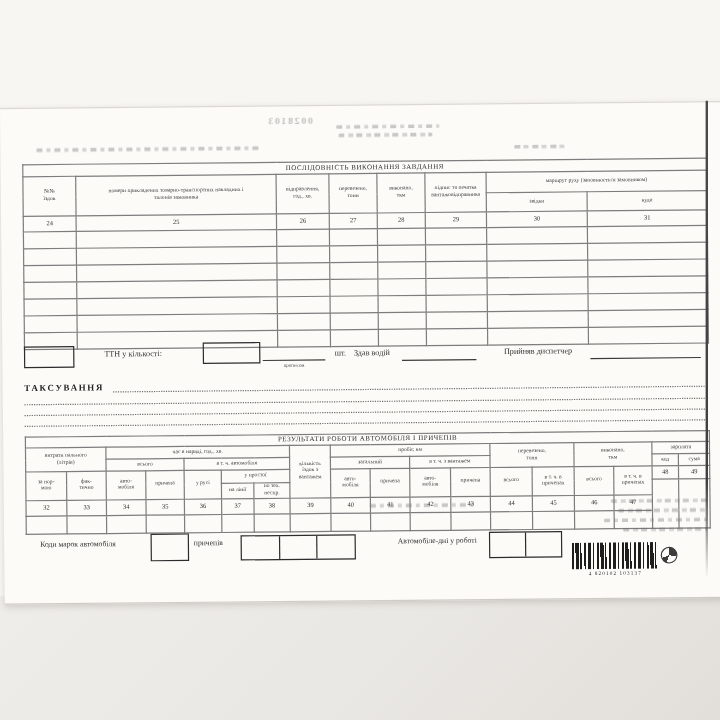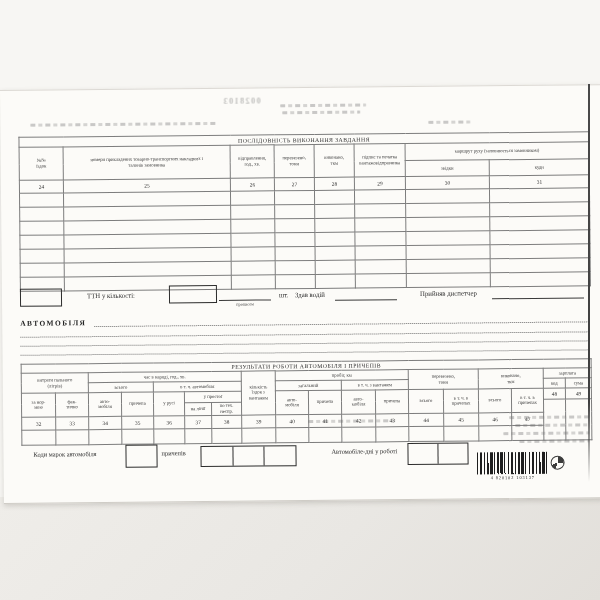--- a/index.html
+++ b/index.html
@@ -189,21 +189,21 @@
     <div class="lbl" style="left:85px;top:202px;">ТТН у кількості:</div>
     <div class="boldbox" style="left:167px;top:196px;width:46px;height:16px;"></div>
     <div class="wline" style="left:217px;top:202px;width:52px;"></div>
     <div class="lbl-sm" style="left:217px;top:213px;width:52px;">прописом</div>
     <div class="lbl" style="left:277px;top:203px;">шт.</div>
     <div class="lbl" style="left:293px;top:203px;">Здав водій</div>
     <div class="wline" style="left:333px;top:203px;width:62px;"></div>
     <div class="lbl" style="left:418px;top:203px;">Прийняв диспетчер</div>
     <div class="wline" style="left:490px;top:203px;width:92px;"></div>
 
-    <div class="tax" style="left:18px;top:228px;">АВТОМОБІЛЯ</div>
+    <div class="tax" style="left:18px;top:228px;">ТАКСУВАННЯ</div>
     <div class="dotline" style="left:92px;top:228px;width:493px;"></div>
     <div class="dotline" style="left:18px;top:238px;width:567px;"></div>
     <div class="dotline" style="left:18px;top:247px;width:567px;"></div>
     <div class="dotline" style="left:18px;top:256px;width:567px;"></div>
 
     <table class="t" style="left:18px;top:273px;width:570px;">
       <colgroup>
         <col style="width:34px">
           <col style="width:33px">
           <col style="width:33px">

